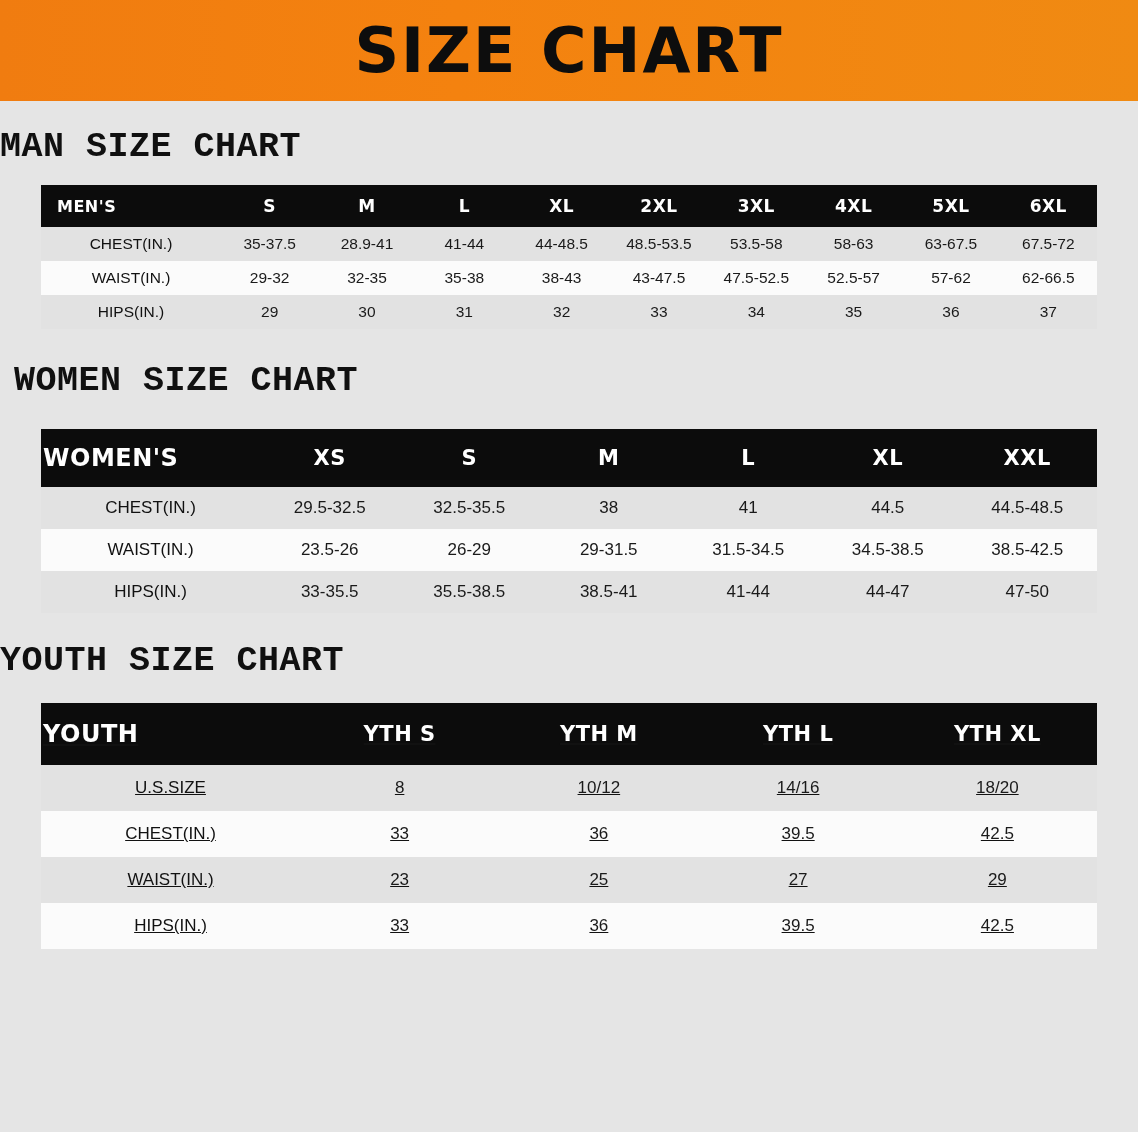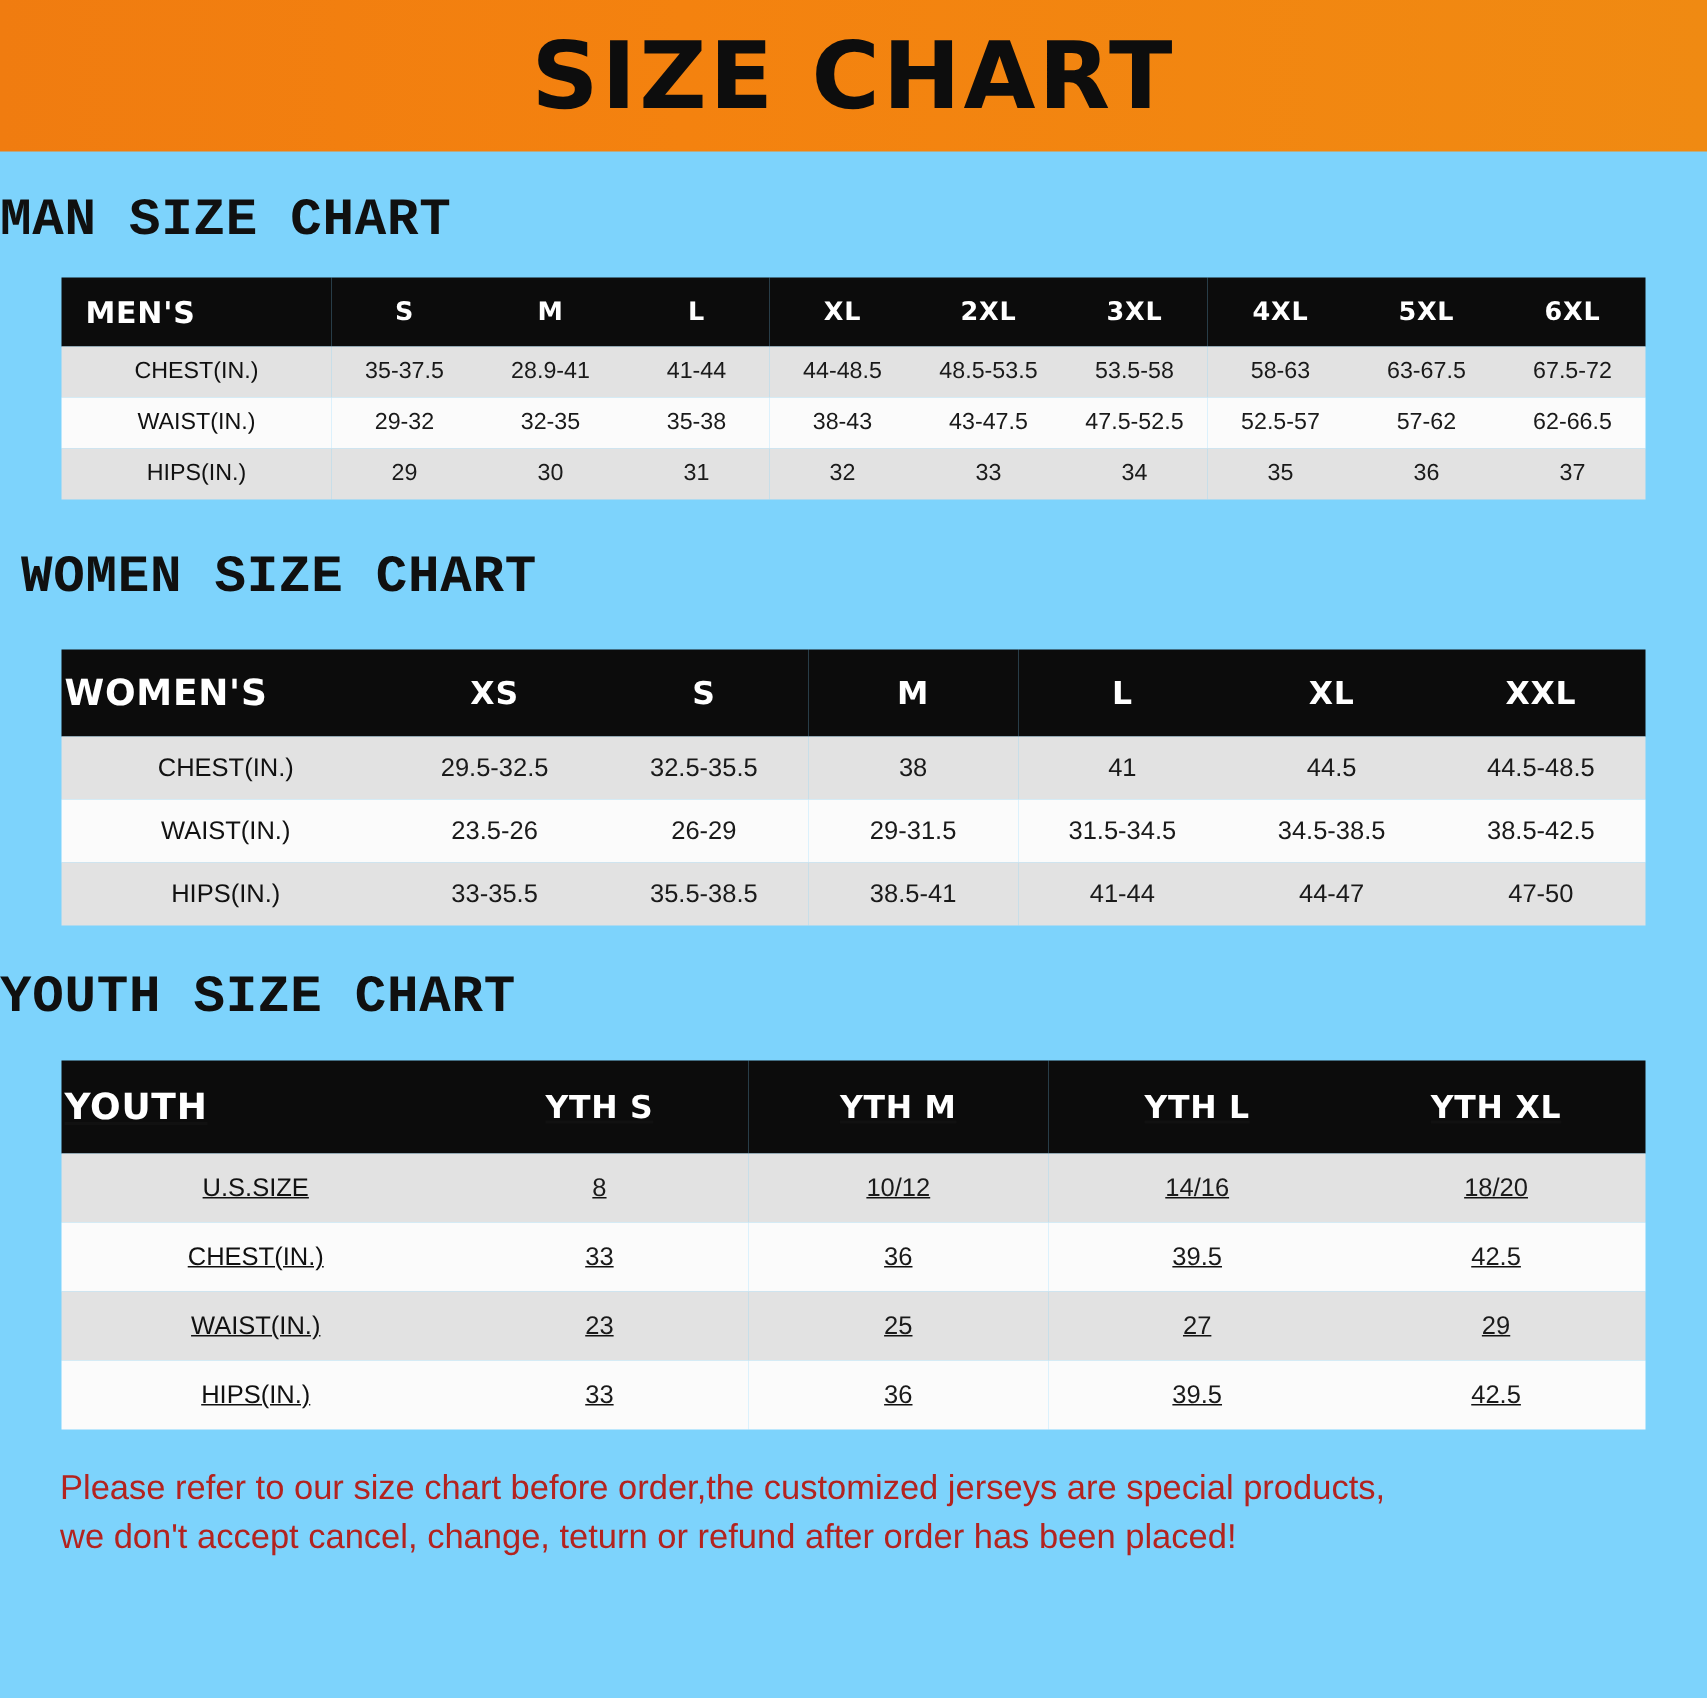--- a/index.html
+++ b/index.html
@@ -11,21 +11,21 @@
     width: 1138px;
     height: 1132px;
     font-family: "Liberation Sans", sans-serif;
     color: #111111;
     overflow: hidden;
   }
   .page {
     width: 1138px;
     height: 1132px;
     position: relative;
-    background: #7dd3fc;
+    background: #e5e5e5;
     box-sizing: border-box;
   }
 
   
   .banner {
     height: 101px;
     background: linear-gradient(90deg, #f07c10 0%, #f4820f 40%, #f08a12 100%);
     display: flex;
     align-items: center;
     justify-content: center;
@@ -89,21 +89,21 @@
     text-align: center;
     font-size: 17px;
     color: #111;
   }
   table.sizetable tbody tr.odd td { background: #e2e2e2; }
   table.sizetable tbody tr.even td { background: #fbfbfb; }
 
   
   #men-table { margin-top: 18px; }
   #men-table thead th { font-size: 17px; }
-  #men-table thead th.first { font-size: 20px; }
+  #men-table thead th.first { font-size: 16px; }
   #men-table tbody td { font-size: 15.5px; padding: 8px 1px; }
   #men-table tbody td.first { font-size: 15.5px; }
 
   
   #women-table { margin-top: 28px; }
   #women-table thead th { font-size: 21px; padding: 15px 2px; }
   #women-table thead th.first { font-size: 24px; }
   #women-table tbody td { font-size: 17px; padding: 11px 2px; }
 
   
@@ -274,18 +274,14 @@
           <td class="first">HIPS(IN.)</td>
           <td>33</td>
           <td>36</td>
           <td>39.5</td>
           <td>42.5</td>
         </tr>
       </tbody>
     </table>
   </div>
 
-  <div class="note">
-    <div>Please refer to our size chart before order,the customized jerseys are special products,</div>
-    <div>we don't accept cancel, change, teturn or refund after order has been placed!</div>
-  </div>
 
 </div>
 
 </body></html>

